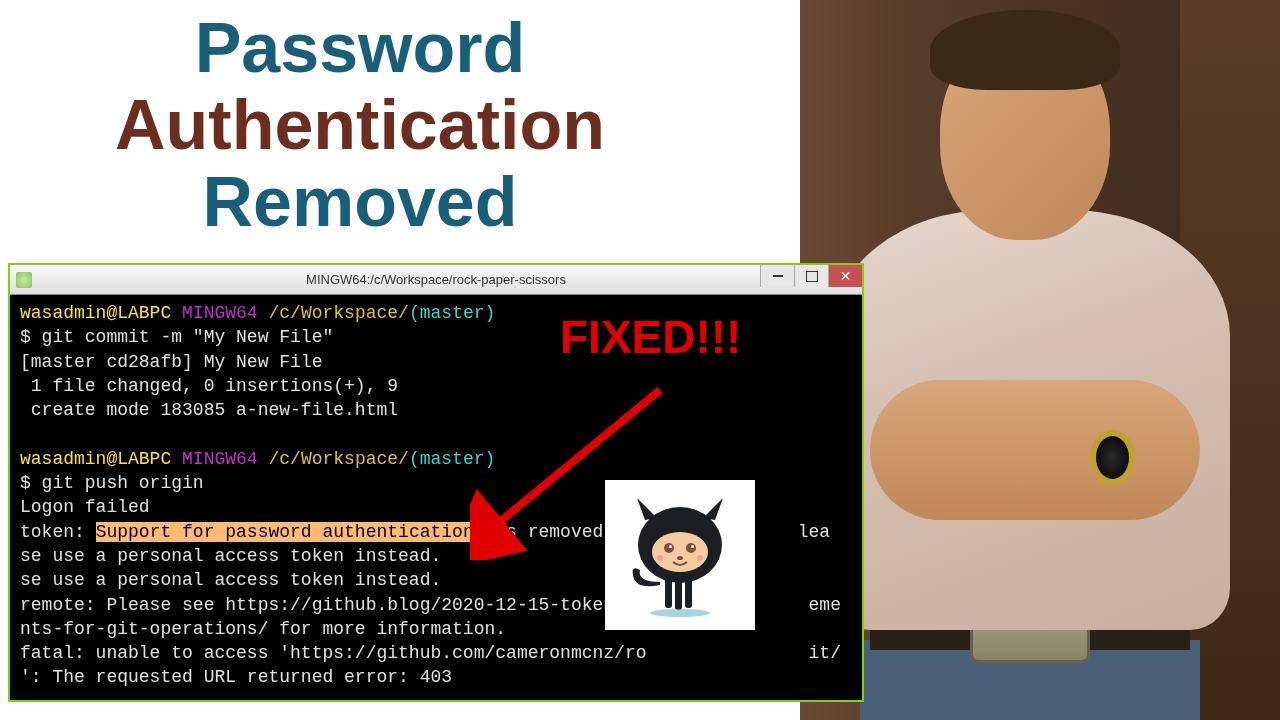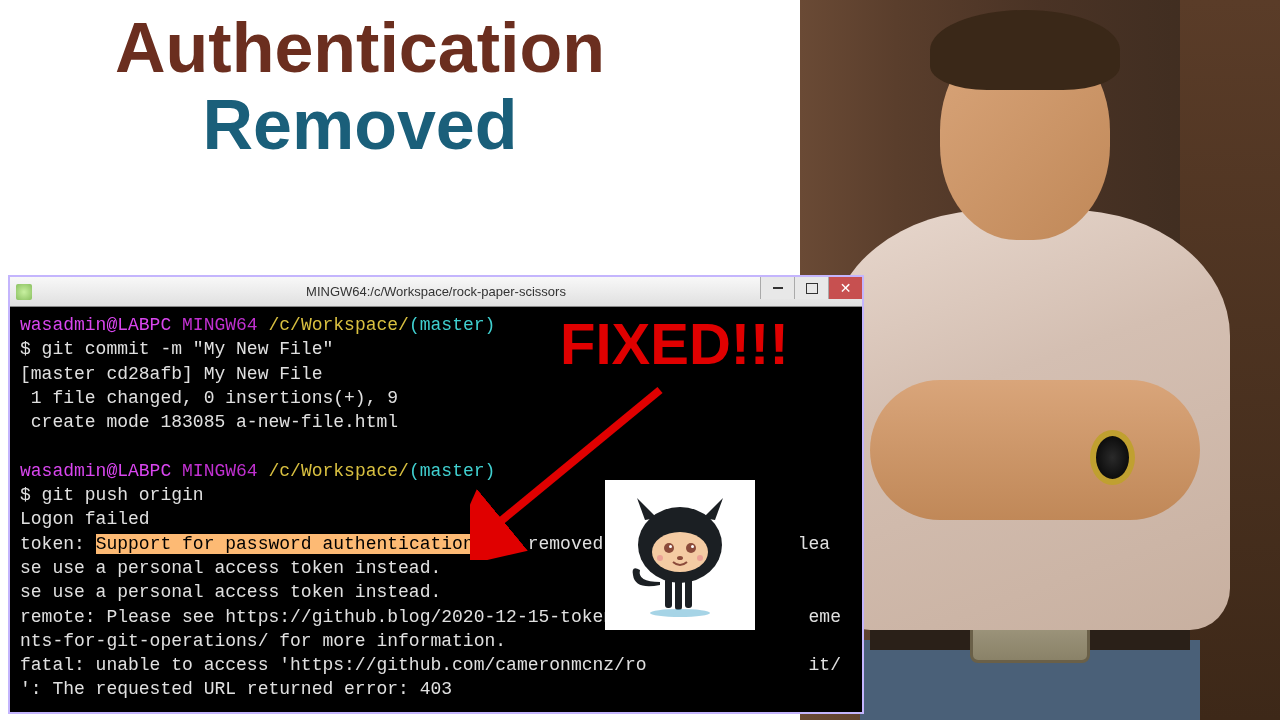--- a/index.html
+++ b/index.html
@@ -21,24 +21,24 @@
   .title-line {
     font-size: 70px;
     font-weight: bold;
     line-height: 1.1;
   }
   .c-teal { color: #1a5f7a; }
   .c-brown { color: #6b2e1f; }
   
   .terminal-window {
     position: absolute;
-    top: 275px;
+    top: 263px;
     left: 8px;
     width: 856px;
-    border: 2px solid #c4b5fd;
+    border: 2px solid #84cc16;
     background: #000;
   }
   .titlebar {
     height: 30px;
     background: linear-gradient(#f8f8f8, #e0e0e0);
     display: flex;
     align-items: center;
     position: relative;
     border-bottom: 1px solid #888;
   }
@@ -76,33 +76,33 @@
   
   .term-body {
     background: #000;
     padding: 6px 10px 10px 10px;
     font-family: "Courier New", monospace;
     font-size: 18px;
     line-height: 1.35;
     color: #ccc;
     white-space: pre;
   }
-  .t-green { color: #d946ef; }
+  .t-green { color: #fde047; }
   .t-purple { color: #c030d0; }
   .t-yellow { color: #d9c040; }
   .t-cyan { color: #40d0d0; }
   .t-white { color: #e0e0e0; }
   .t-hl { background: #fdba74; color: #000; }
   
   .fixed-label {
     position: absolute;
     top: 310px;
     left: 560px;
     color: #e00000;
-    font-size: 58px;
+    font-size: 46px;
     font-weight: bold;
   }
   .arrow {
     position: absolute;
     top: 380px;
     left: 470px;
     pointer-events: none;
   }
   
   .octocat-box {
@@ -204,20 +204,21 @@
     <div class="buckle"></div>
     <div class="torso"></div>
     <div class="arm-fold"></div>
     <div class="watch"></div>
     <div class="head"></div>
     <div class="hair"></div>
   </div>
 </div>
 
 <div class="title-area">
+  <div class="title-line c-teal">Password</div>
   <div class="title-line c-brown">Authentication</div>
   <div class="title-line c-teal">Removed</div>
 </div>
 
 <div class="terminal-window">
   <div class="titlebar">
     <div class="titlebar-icon"></div>
     <div class="titlebar-title">MINGW64:/c/Workspace/rock-paper-scissors</div>
     <div class="win-controls">
       <div class="win-btn min"></div>

